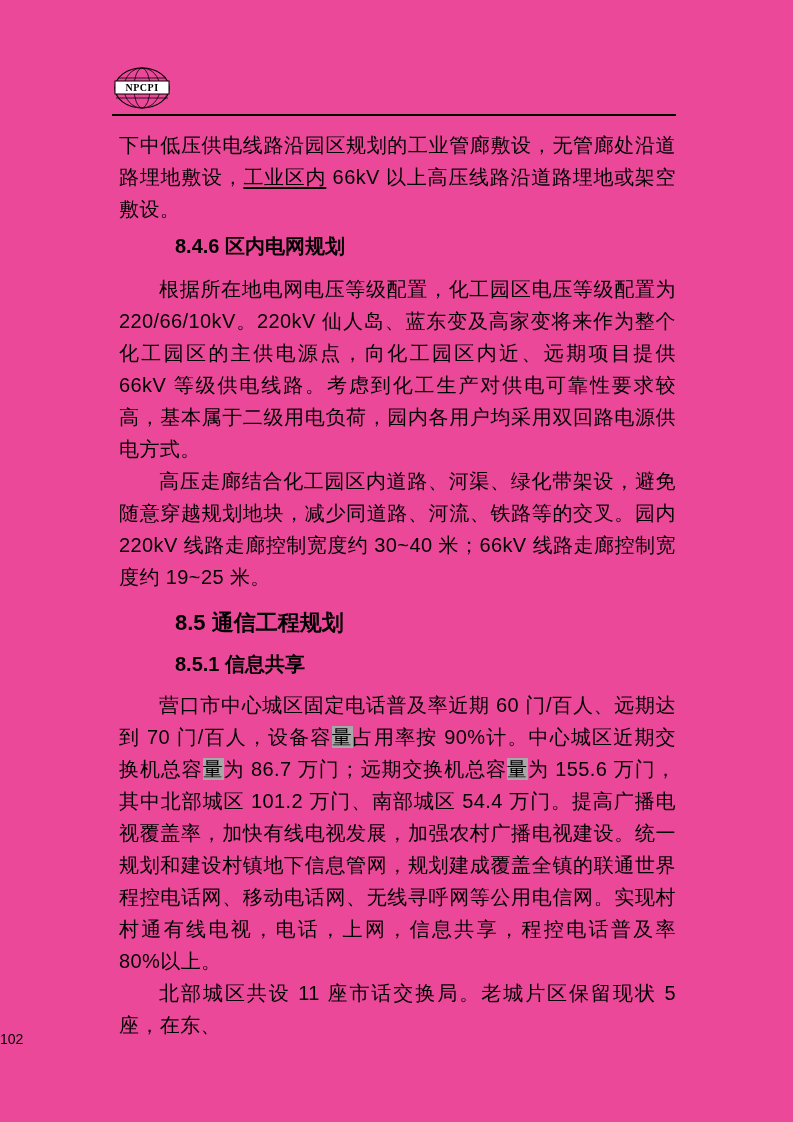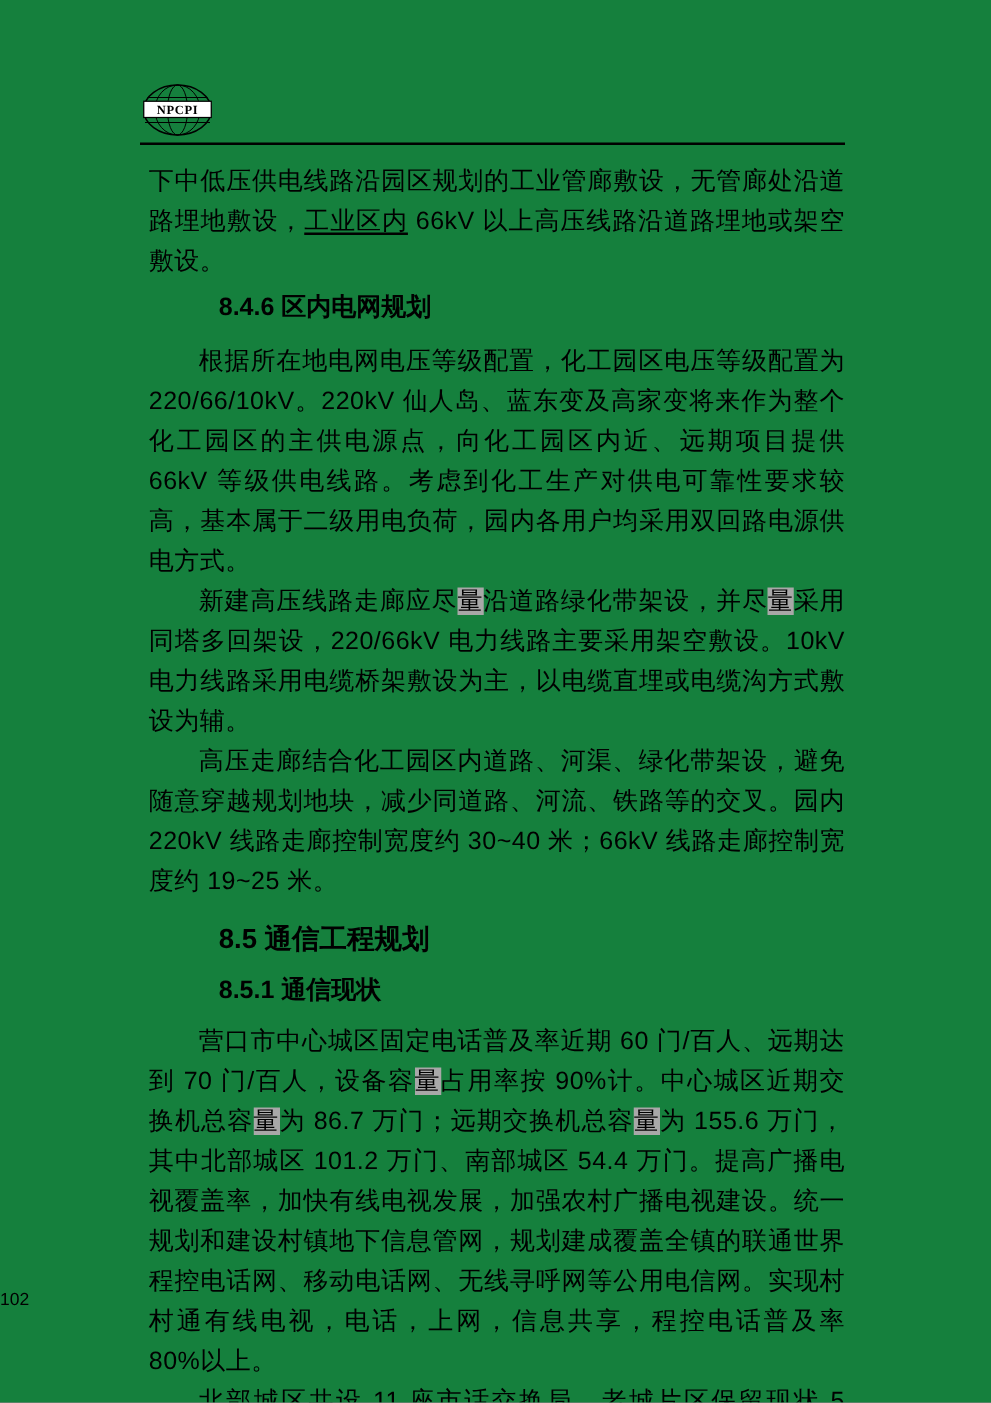--- a/index.html
+++ b/index.html
@@ -1,21 +1,21 @@
 <!DOCTYPE html>
 <html><head>
 <meta charset="utf-8">
 <style>
   html, body { margin: 0; padding: 0; background: #888; }
   .page {
     position: relative;
     width: 793px;
     height: 1122px;
     margin: 0 auto;
-    background: #15803d;
+    background: #ec4899;
     font-family: "Liberation Sans", sans-serif;
     color: #000;
     overflow: hidden;
     box-sizing: border-box;
   }
   .content { margin: 0 117px 0 119px; }
 
   
   .header-row {
     display: flex;
@@ -87,25 +87,24 @@
     </div>
   </div>
   <hr class="header-rule">
 
   <main class="content">
     <p class="para">下中低压供电线路沿园区规划的工业管廊敷设，无管廊处沿道路埋地敷设，<u>工业区内</u> 66kV 以上高压线路沿道路埋地或架空敷设。</p>
 
     <h3 class="sec h846">8.4.6 区内电网规划</h3>
 
     <p class="para indent">根据所在地电网电压等级配置，化工园区电压等级配置为 220/66/10kV。220kV 仙人岛、蓝东变及高家变将来作为整个化工园区的主供电源点，向化工园区内近、远期项目提供 66kV 等级供电线路。考虑到化工生产对供电可靠性要求较高，基本属于二级用电负荷，园内各用户均采用双回路电源供电方式。</p>
-    <p class="para indent">新建高压线路走廊应尽<span class="hl-char" style="background:#a8a8a8">量</span>沿道路绿化带架设，并尽<span class="hl-char" style="background:#a8a8a8">量</span>采用同塔多回架设，220/66kV 电力线路主要采用架空敷设。10kV 电力线路采用电缆桥架敷设为主，以电缆直埋或电缆沟方式敷设为辅。</p>
     <p class="para indent">高压走廊结合化工园区内道路、河渠、绿化带架设，避免随意穿越规划地块，减少同道路、河流、铁路等的交叉。园内 220kV 线路走廊控制宽度约 30~40 米；66kV 线路走廊控制宽度约 19~25 米。</p>
 
     <h2 class="sec h85">8.5 通信工程规划</h2>
-    <h3 class="sec h851">8.5.1 通信现状</h3>
+    <h3 class="sec h851">8.5.1 信息共享</h3>
 
     <p class="para indent">营口市中心城区固定电话普及率近期 60 门/百人、远期达到 70 门/百人，设备容<span class="hl-char" style="background:#a8a8a8">量</span>占用率按 90%计。中心城区近期交换机总容<span class="hl-char" style="background:#a8a8a8">量</span>为 86.7 万门；远期交换机总容<span class="hl-char" style="background:#a8a8a8">量</span>为 155.6 万门，其中北部城区 101.2 万门、南部城区 54.4 万门。提高广播电视覆盖率，加快有线电视发展，加强农村广播电视建设。统一规划和建设村镇地下信息管网，规划建成覆盖全镇的联通世界程控电话网、移动电话网、无线寻呼网等公用电信网。实现村村通有线电视，电话，上网，信息共享，程控电话普及率 80%以上。</p>
     <p class="para indent">北部城区共设 11 座市话交换局。老城片区保留现状 5 座，在东、</p>
   </main>
 
   <div class="page-footer">
     <span>102</span>
   </div>
 
 </div>

